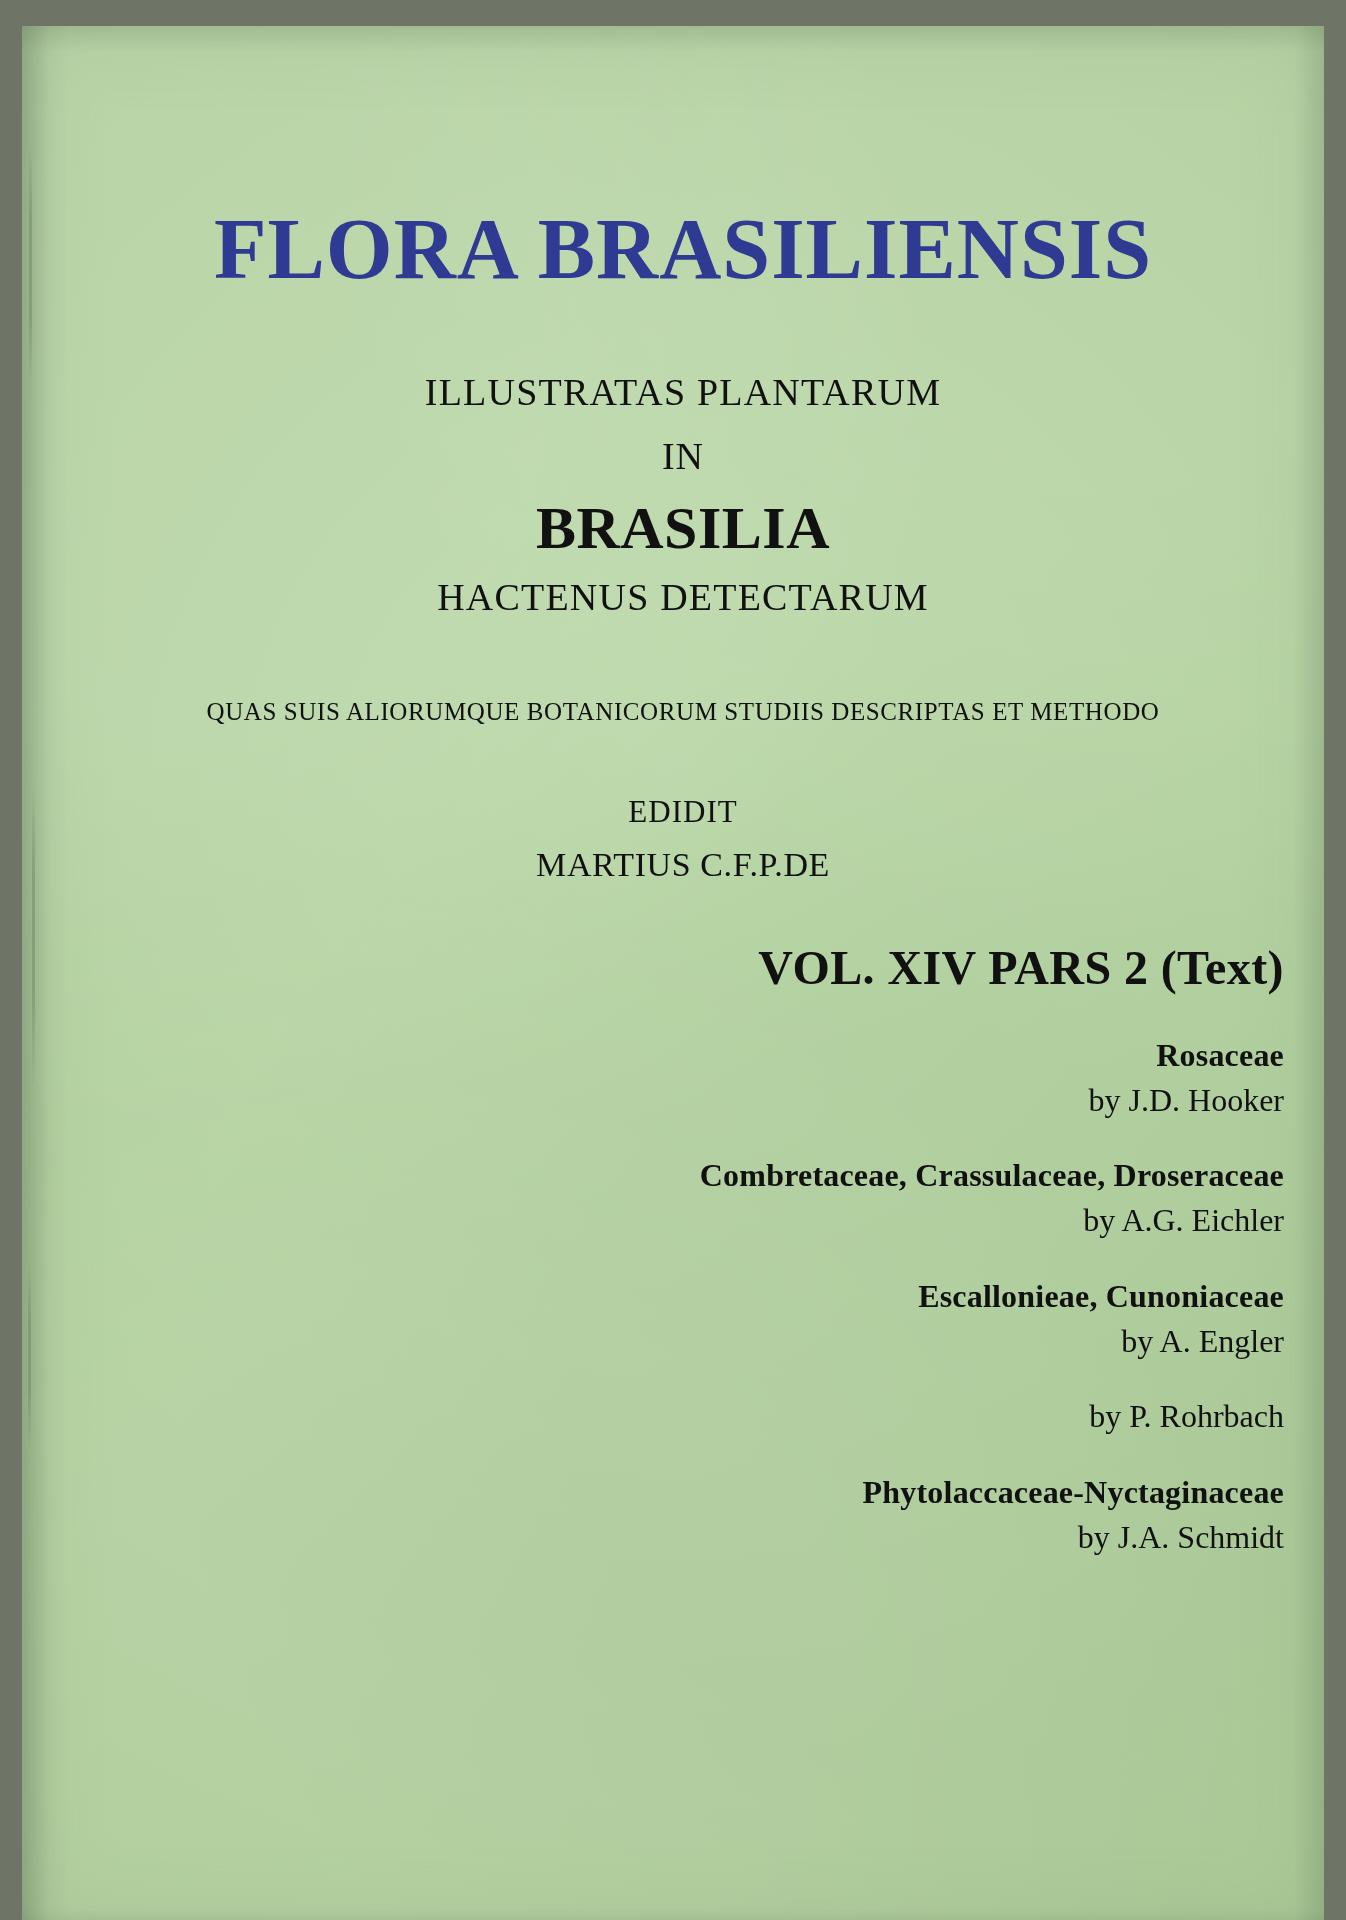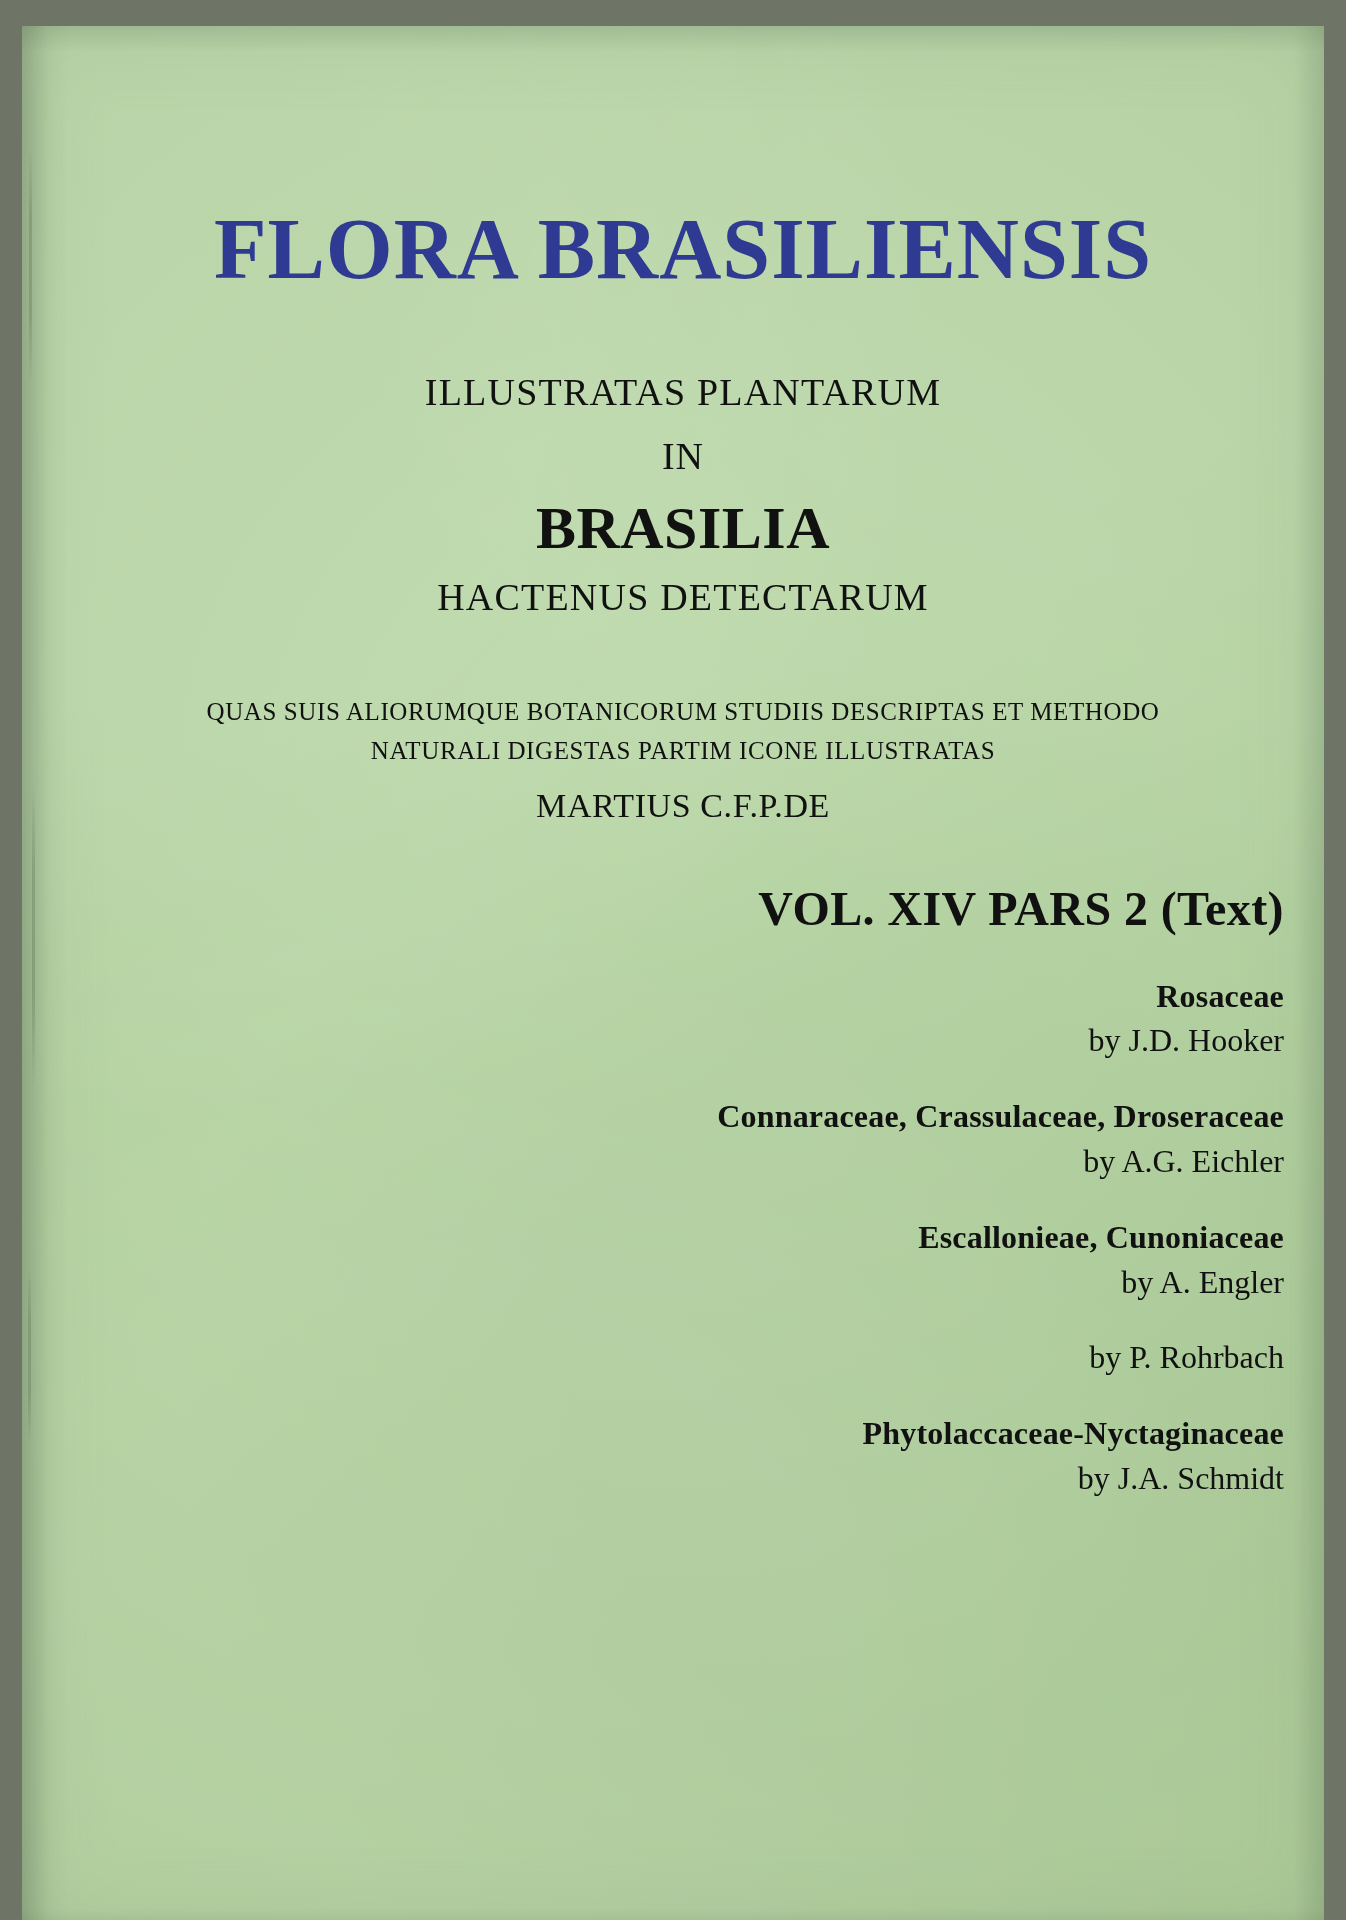--- a/index.html
+++ b/index.html
@@ -181,36 +181,36 @@
 
     <div class="main-title">FLORA BRASILIENSIS</div>
 
     <div class="subtitle-1">ILLUSTRATAS PLANTARUM</div>
     <div class="subtitle-in">IN</div>
     <div class="subtitle-brasilia">BRASILIA</div>
     <div class="subtitle-hactenus">HACTENUS DETECTARUM</div>
 
     <div class="quas">
       <div>QUAS SUIS ALIORUMQUE BOTANICORUM STUDIIS DESCRIPTAS ET METHODO</div>
-      <div>NATURALI DIGESTAS PARTIM ICONE ILLUSTRATAS</div>
     </div>
 
+    <div class="edidit">EDIDIT</div>
     <div class="editor">MARTIUS C.F.P.DE</div>
 
     <div class="volume">VOL. XIV PARS 2 (Text)</div>
 
     <div class="families">
 
       <div class="fam-block">
         <div class="fam-names">Rosaceae</div>
         <div class="fam-author">by J.D. Hooker</div>
       </div>
 
       <div class="fam-block">
-        <div class="fam-names">Connaraceae, Crassulaceae, Droseraceae</div>
+        <div class="fam-names">Combretaceae, Crassulaceae, Droseraceae</div>
         <div class="fam-author">by A.G. Eichler</div>
       </div>
 
       <div class="fam-block">
         <div class="fam-names">Escallonieae, Cunoniaceae</div>
         <div class="fam-author">by A. Engler</div>
       </div>
 
 
       <div class="fam-block">

